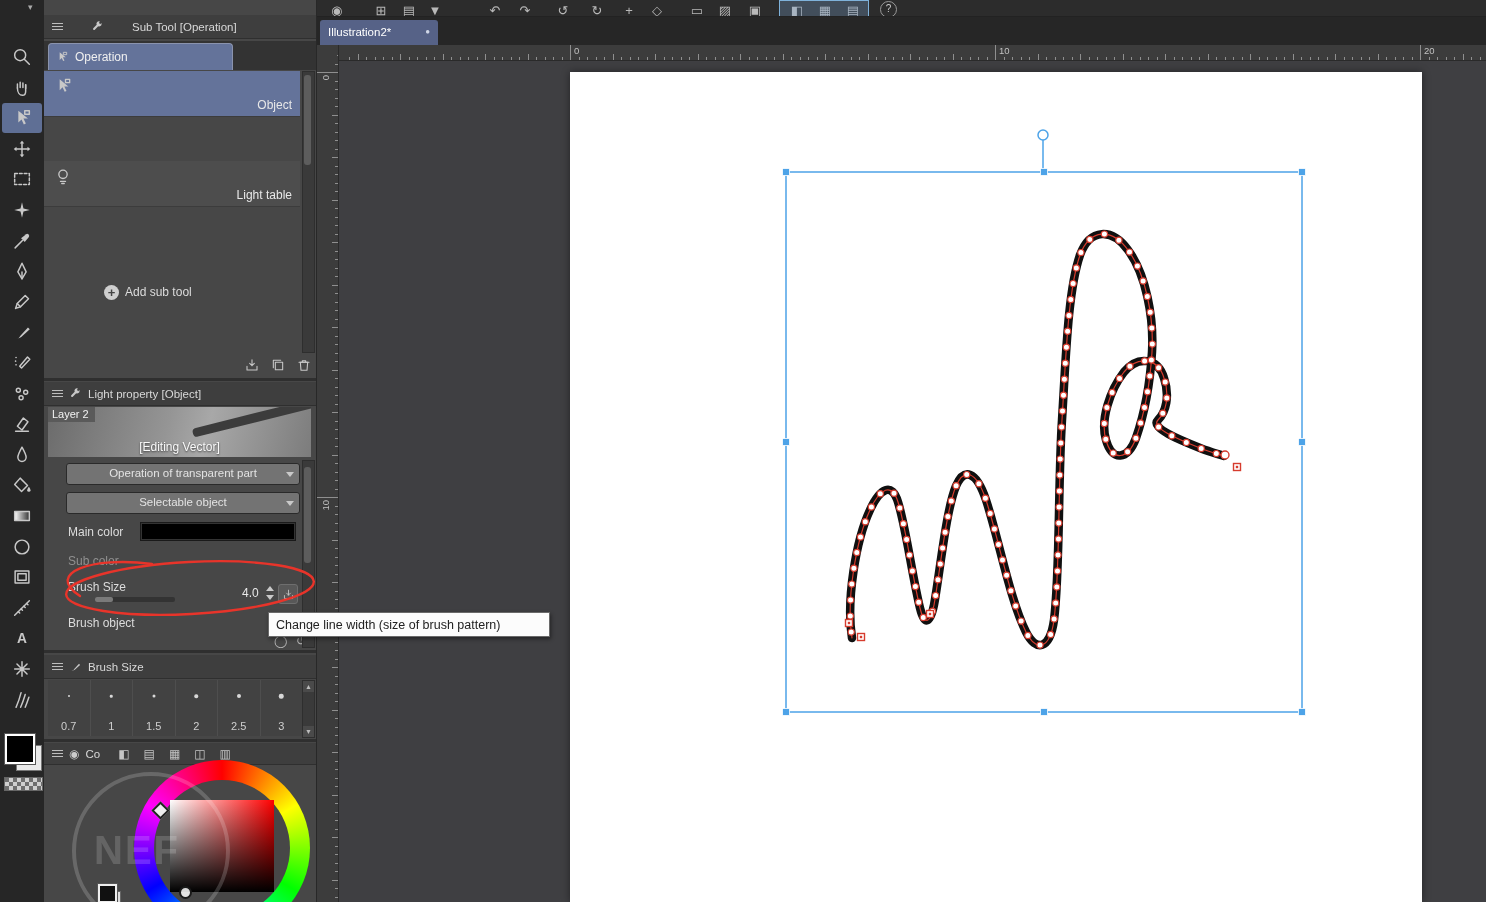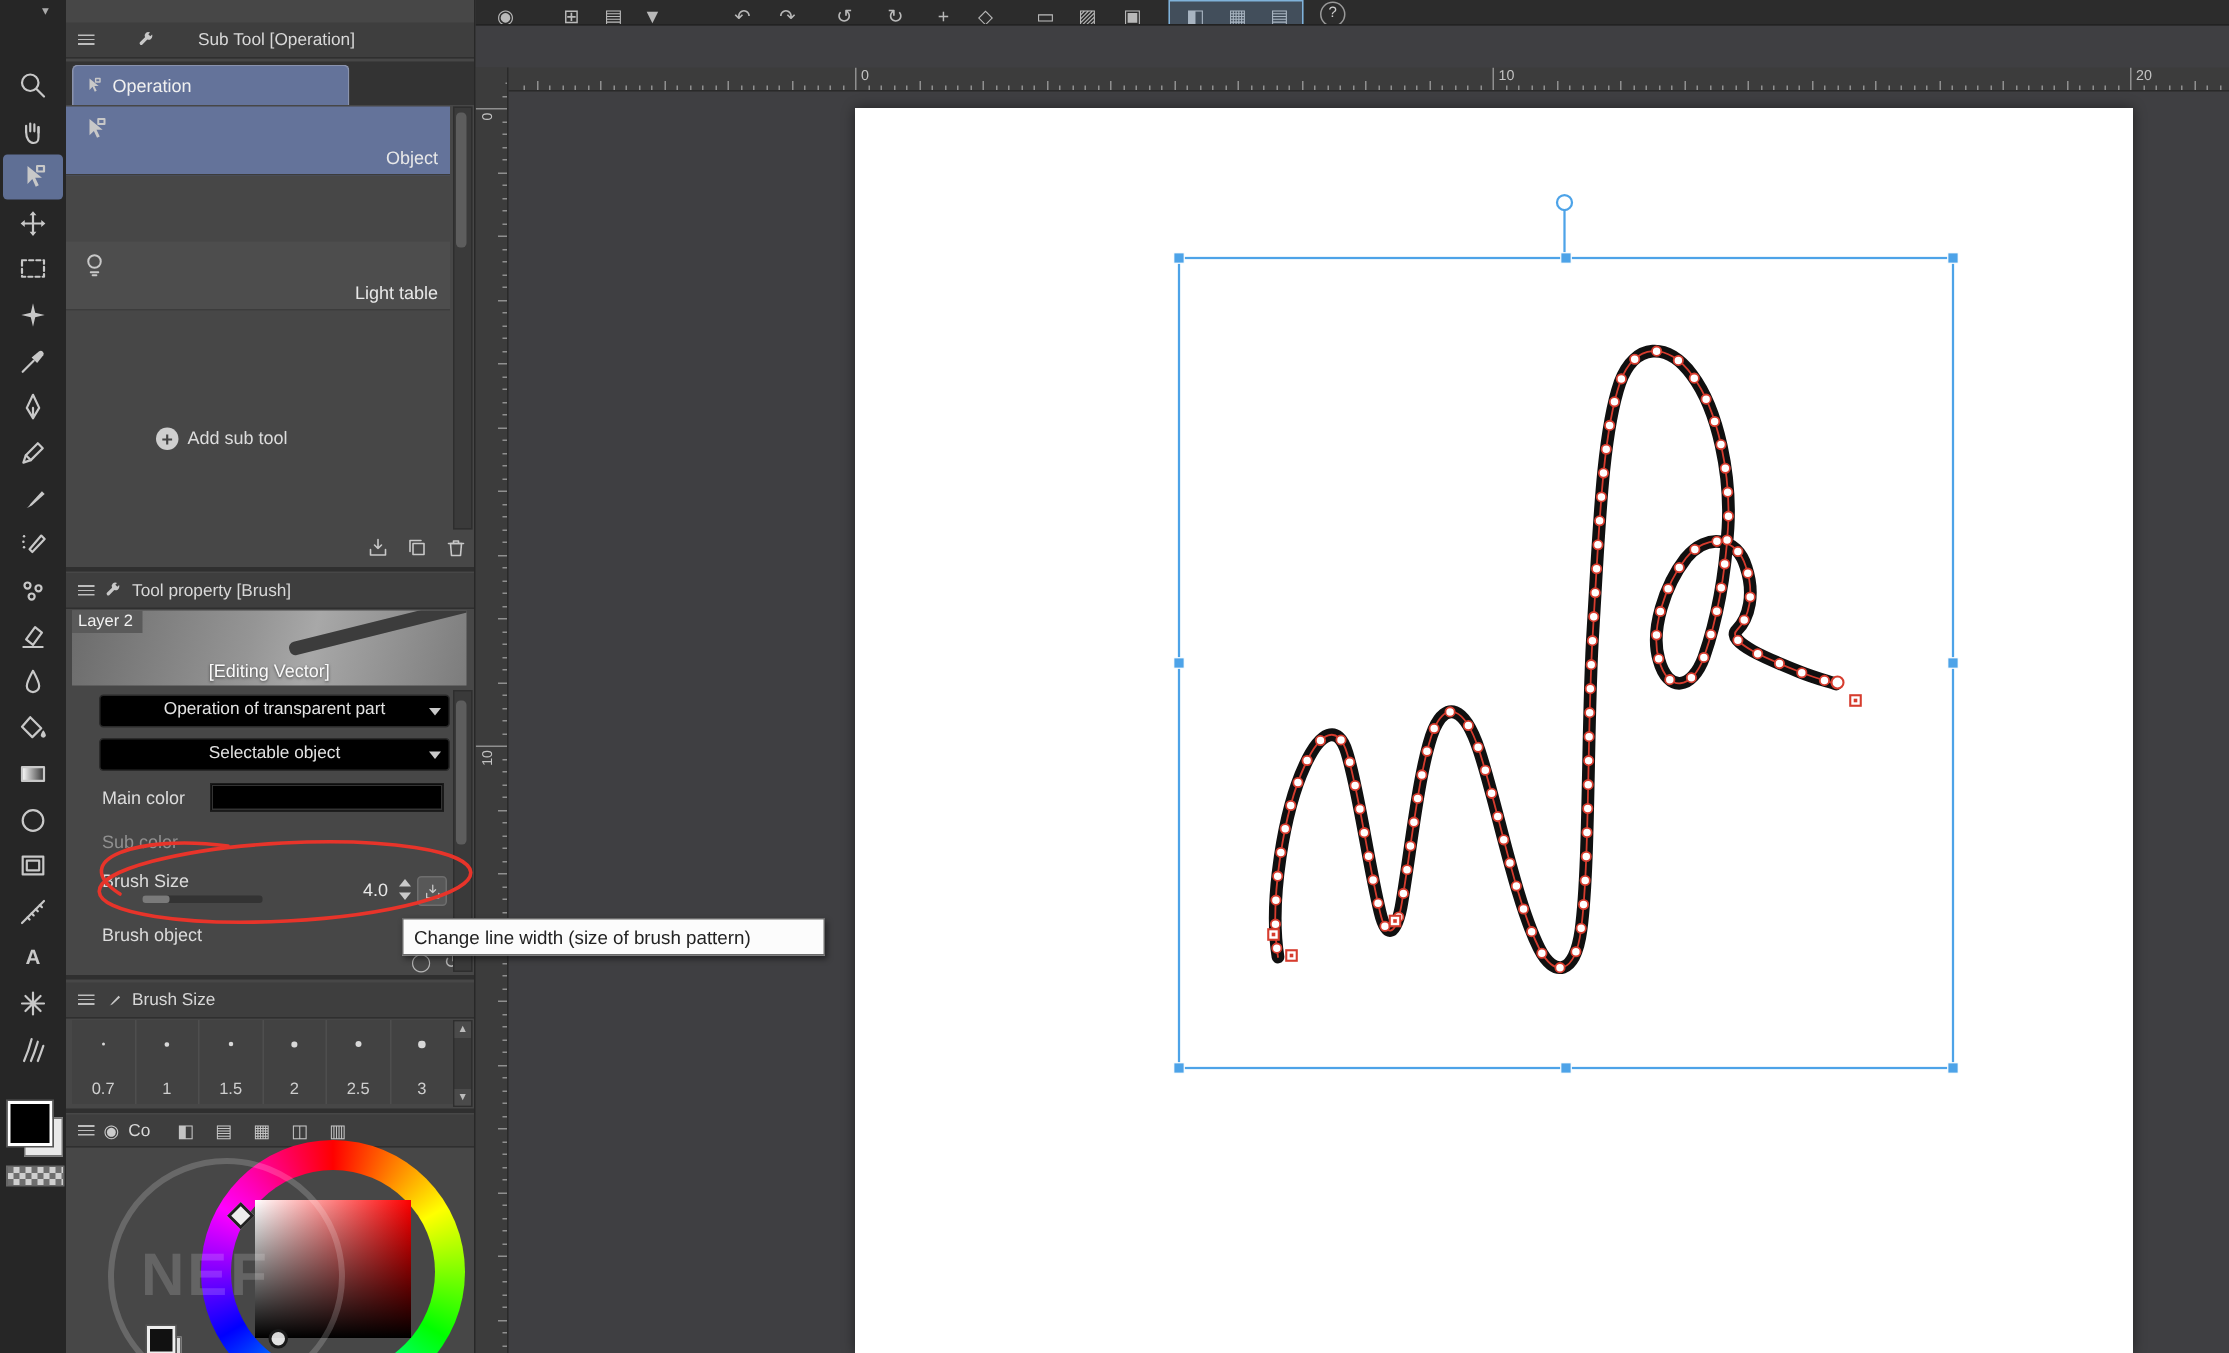--- a/index.html
+++ b/index.html
@@ -38,21 +38,21 @@
   .mini-ic{position:absolute;width:20px;height:18px;display:flex;align-items:center;justify-content:center;}
   .mini-ic svg{width:16px;height:16px;}
   .vscroll{position:absolute;width:11px;background:#3a3a3a;border:1px solid #2e2e2e;}
   .vthumb{position:absolute;left:1px;width:7px;background:#5d5d5d;border-radius:3px;}
   .sbtn{position:absolute;left:0;width:11px;height:11px;background:#4a4a4a;color:#bbb;font-size:7px;text-align:center;line-height:11px;}
   
   .preview{position:absolute;left:4px;width:263px;height:50px;background:linear-gradient(105deg,#6b6b6b,#959595 45%,#a8a8a8 60%,#7c7c7c);overflow:hidden;}
   .preview .pen-streak{position:absolute;right:-10px;top:6px;width:130px;height:9px;background:#3c3c3c;transform:rotate(-14deg);border-radius:4px;}
   .layer-chip{position:absolute;left:0;top:0;background:#5a5a5a;color:#f2f2f2;font-size:11px;padding:1px 6px 2px 4px;}
   .editing-lbl{position:absolute;left:0;right:0;bottom:3px;text-align:center;color:#fafafa;font-size:12px;text-shadow:0 1px 2px rgba(0,0,0,.6);}
-  .dd{position:absolute;left:22px;width:232px;height:20px;background:#000000;border:1px solid #2a2a2a;border-radius:3px;color:#e3e3e3;text-align:center;line-height:19px;font-size:11.5px;}
+  .dd{position:absolute;left:22px;width:232px;height:20px;background:#737373;border:1px solid #2a2a2a;border-radius:3px;color:#e3e3e3;text-align:center;line-height:19px;font-size:11.5px;}
   .dd .chev{position:absolute;right:5px;top:8px;width:0;height:0;border-left:4px solid transparent;border-right:4px solid transparent;border-top:5px solid #c9c9c9;}
   .prop-lbl{position:absolute;left:24px;font-size:12px;color:#dcdcdc;}
   .prop-lbl.dim{color:#909090;}
   .color-well{position:absolute;left:96px;width:154px;height:17px;background:#000;border:1px solid #1a1a1a;box-shadow:inset 0 0 0 1px #333;}
   .spin-val{position:absolute;font-size:12px;color:#e8e8e8;}
   .spin-arrows{position:absolute;width:9px;height:16px;}
   .spin-arrows .up{position:absolute;top:1px;left:0;width:0;height:0;border-left:4px solid transparent;border-right:4px solid transparent;border-bottom:5px solid #c9c9c9;}
   .spin-arrows .dn{position:absolute;bottom:1px;left:0;width:0;height:0;border-left:4px solid transparent;border-right:4px solid transparent;border-top:5px solid #c9c9c9;}
   .bs-btn{position:absolute;width:18px;height:18px;background:#585858;border:1px solid #6e6e6e;border-radius:3px;display:flex;align-items:center;justify-content:center;}
   .bs-btn svg{width:13px;height:13px;}
@@ -546,21 +546,21 @@
     <div class="vscroll" style="left:258px;top:71px;height:280px;">
       <div class="vthumb" style="top:3px;height:90px;"></div>
     </div>
     <div class="abs" style="left:0;top:378px;width:272px;height:3px;background:#2f2f2f;"></div>
 
     <div class="p-head" style="top:382px;">
       <span class="hamb"></span>
       <svg class="ticon">
           <use href="#i-wrench"></use>
         </svg>
-      <span class="p-title">Tool property [Brush]</span>
+      <span class="p-title">Light property [Object]</span>
     </div>
     <div class="preview" style="top:407px;">
       <div class="pen-streak"></div>
       <div class="layer-chip">Layer 2</div>
       <div class="editing-lbl">[Editing Vector]</div>
     </div>
     <div class="dd" style="top:463px;">
       <span>Operation of transparent part</span>
       <span class="chev"></span>
     </div>
@@ -649,20 +649,26 @@
     <div class="sv-box"></div>
     <div class="hue-marker"></div>
     <div class="sv-marker"></div>
     <div class="mini-swatch1"></div>
     <div class="mini-swatch2"></div>
     <div class="watermark">
       <span class="wm-txt">NEF</span>
     </div>
   </div>
 
+  <div class="abs tab-bar">
+    <div class="doc-tab">
+      <span>Illustration2*</span>
+      <span class="mod">●</span>
+    </div>
+  </div>
 
   <div class="abs ruler-corner"></div>
   <div class="abs h-ruler" id="h-ruler">
       <div class="tick" style="left:12px;bottom:0;width:1px;height:3px;"></div>
       <div class="tick" style="left:20.5px;bottom:0;width:1px;height:6px;"></div>
       <div class="tick" style="left:29px;bottom:0;width:1px;height:3px;"></div>
       <div class="tick" style="left:37.5px;bottom:0;width:1px;height:3px;"></div>
       <div class="tick" style="left:46px;bottom:0;width:1px;height:3px;"></div>
       <div class="tick" style="left:54.5px;bottom:0;width:1px;height:3px;"></div>
       <div class="tick" style="left:63px;bottom:0;width:1px;height:6px;"></div>

